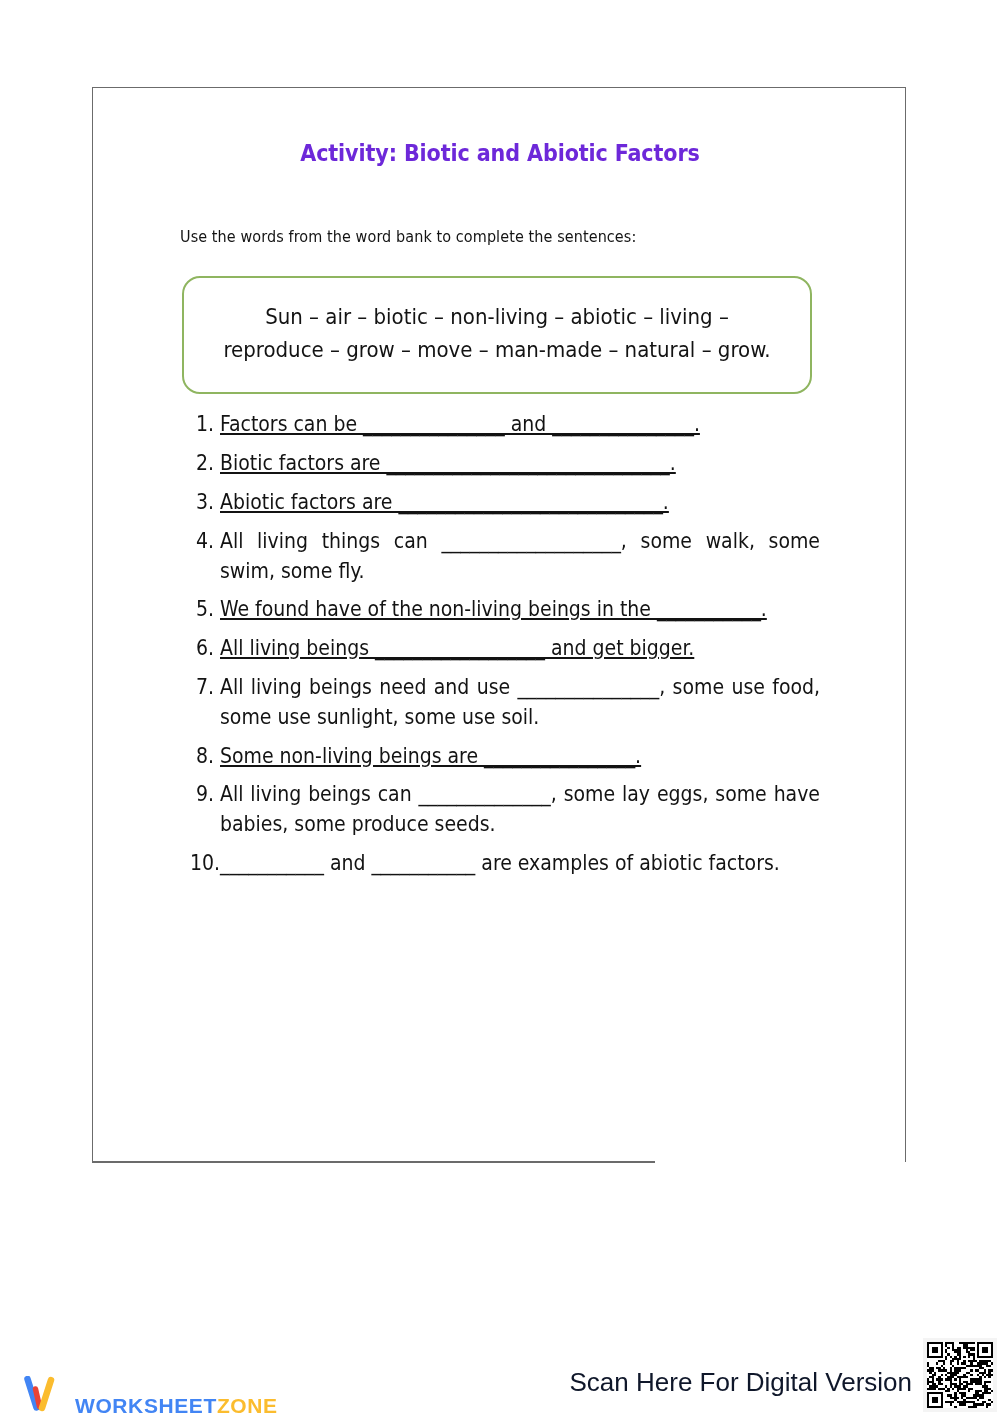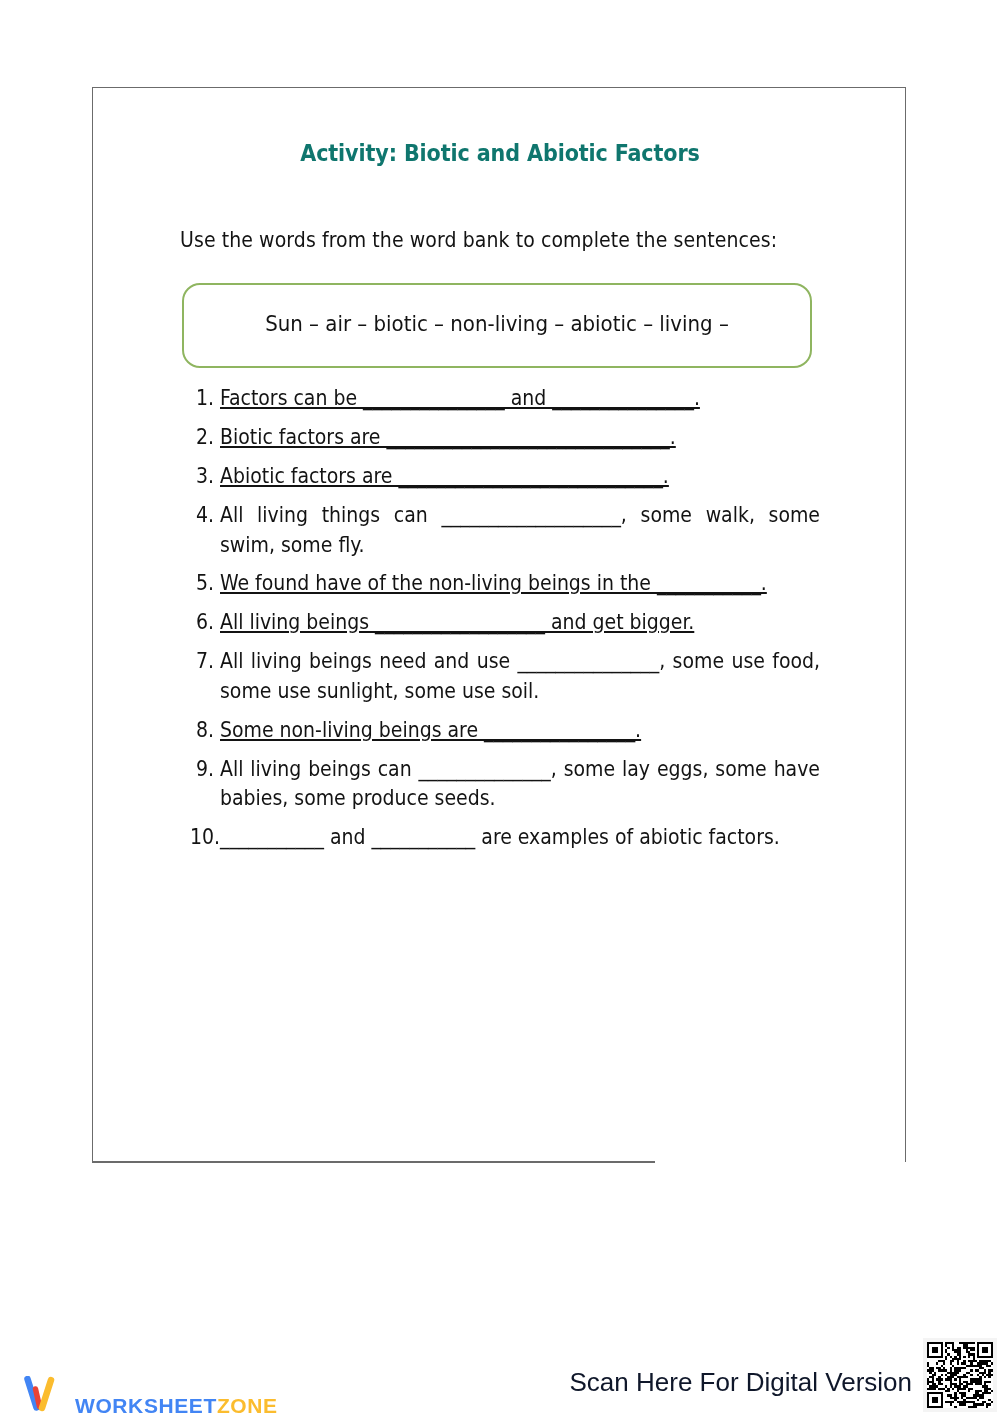--- a/index.html
+++ b/index.html
@@ -40,36 +40,36 @@
 
   
   .content {
     position: absolute;
     left: 180px;
     top: 140px;
     width: 640px;
   }
 
   .wsheet-title {
-    color: #0f766e;
+    color: #6d28d9;
     font-family: "DejaVu Sans Condensed", "Liberation Sans Narrow", "Liberation Sans", sans-serif;
     font-weight: bold;
     font-size: 23px;
     letter-spacing: -0.1px;
     text-align: center;
     margin: 0;
     padding: 0;
     line-height: 1.2;
     white-space: nowrap;
   }
 
   .instructions {
     margin-top: 58px;
     font-family: "DejaVu Sans Condensed", "Liberation Sans Narrow", "Liberation Sans", sans-serif;
-    font-size: 21px;
+    font-size: 16px;
     color: #131313;
     line-height: 1.42;
     text-align: justify;
     text-align-last: left;
     letter-spacing: 0.1px;
   }
 
   
   .wordbank {
     margin-top: 28px;
@@ -173,20 +173,21 @@
 <div class="sheet-bottom-rule"></div>
 
 <div class="content">
 
   <h1 class="wsheet-title">Activity: Biotic and Abiotic Factors</h1>
 
   <div class="instructions">Use the words from the word bank to complete the sentences:</div>
 
   <div class="wordbank">
     <span class="wordbank-line">Sun – air – biotic – non-living – abiotic – living –</span>
+    <span class="wordbank-line">reproduce – grow – move – man-made – natural – grow.</span>
   </div>
 
   <ol class="qlist">
     <li class="qitem">
       <span class="qnum">1.</span>
       <span class="qtext nojust">Factors can be _______________ and _______________.</span>
     </li>
     <li class="qitem">
       <span class="qnum">2.</span>
       <span class="qtext nojust">Biotic factors are ______________________________.</span>

